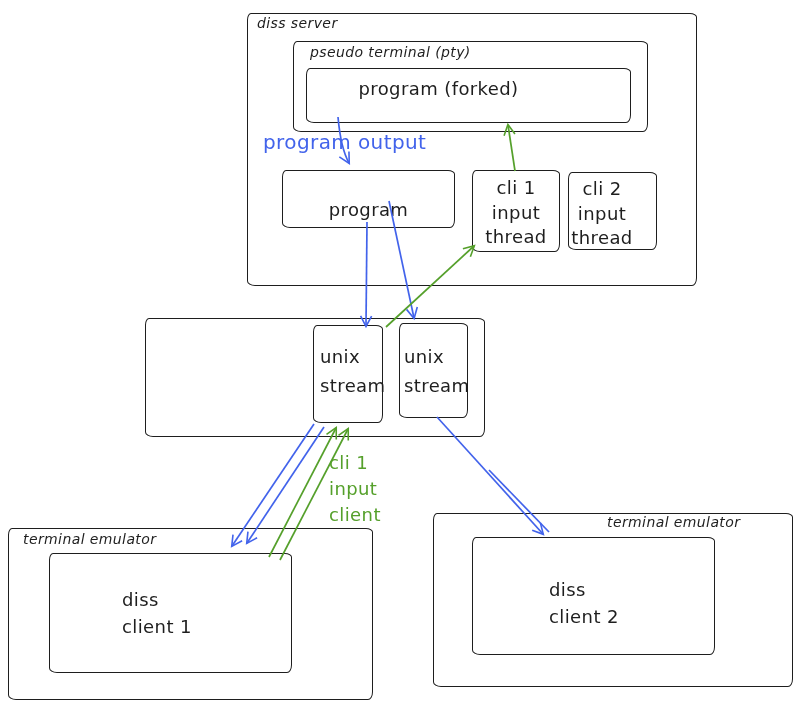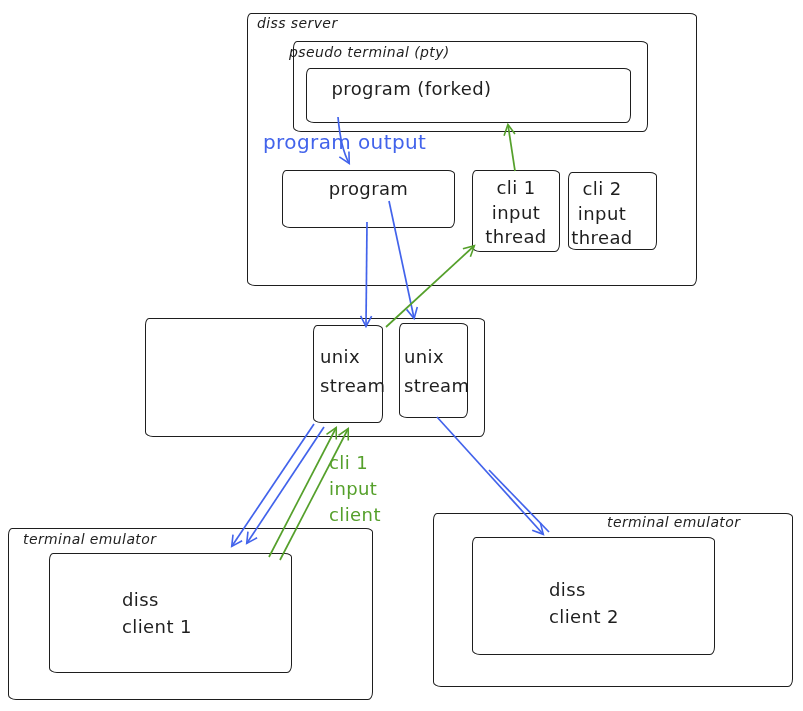--- a/index.html
+++ b/index.html
@@ -28,21 +28,21 @@
     white-space: nowrap;
     letter-spacing: 0.4px;
     line-height: 1.0;
   }
   .lbl span { display: block; }
   .t19 { font-size: 14px; font-style: italic; }
   .t18 { font-size: 18px; }
   .center { text-align: center; }
   .blue-text  { color: var(--blue, #4263eb); }
   .green-text { color: var(--green, #55a02b); }
-  .lh25 span { line-height: 25px; }
+  .lh25 span { line-height: 25px; margin-top: 21px; }
   .lh24 span { line-height: 24.5px; }
   .lh29 span { line-height: 29px; }
   .lh27 span { line-height: 27px; }
   .lh26 span { line-height: 26px; }
   svg.arrows {
     position: absolute;
     left: 0; top: 0;
     width: 803px; height: 711px;
     pointer-events: none;
     z-index: 5;
@@ -54,24 +54,24 @@
 </style>
 </head>
 <body>
 
 <div class="canvas">
 
   <div class="box" style="left:247px; top:13px; width:450px; height:273px;"></div>
   <div class="lbl t19" style="left:257px; top:16px;">diss server</div>
 
   <div class="box" style="left:293px; top:41px; width:355px; height:91px;"></div>
-  <div class="lbl t19" style="left:289px; top:45px;">pseudo terminal (pty)</div>
+  <div class="lbl t19" style="left:310px; top:45px;">pseudo terminal (pty)</div>
 
   <div class="box" style="left:306px; top:68px; width:325px; height:55px;"></div>
-  <div class="lbl t18 center" style="left:294px; top:80px; width:235px;">program (forked)</div>
+  <div class="lbl t18 center" style="left:321px; top:80px; width:235px;">program (forked)</div>
 
   <div class="box" style="left:282px; top:170px; width:173px; height:58px;"></div>
   <div class="lbl t18 center lh25" style="left:282px; top:176px; width:173px;">
     <span>program</span>
   </div>
 
   <div class="box" style="left:472px; top:170px; width:88px; height:82px;"></div>
   <div class="lbl t18 center lh24" style="left:472px; top:176px; width:88px;">
     <span>cli 1</span>
     <span>input</span>

